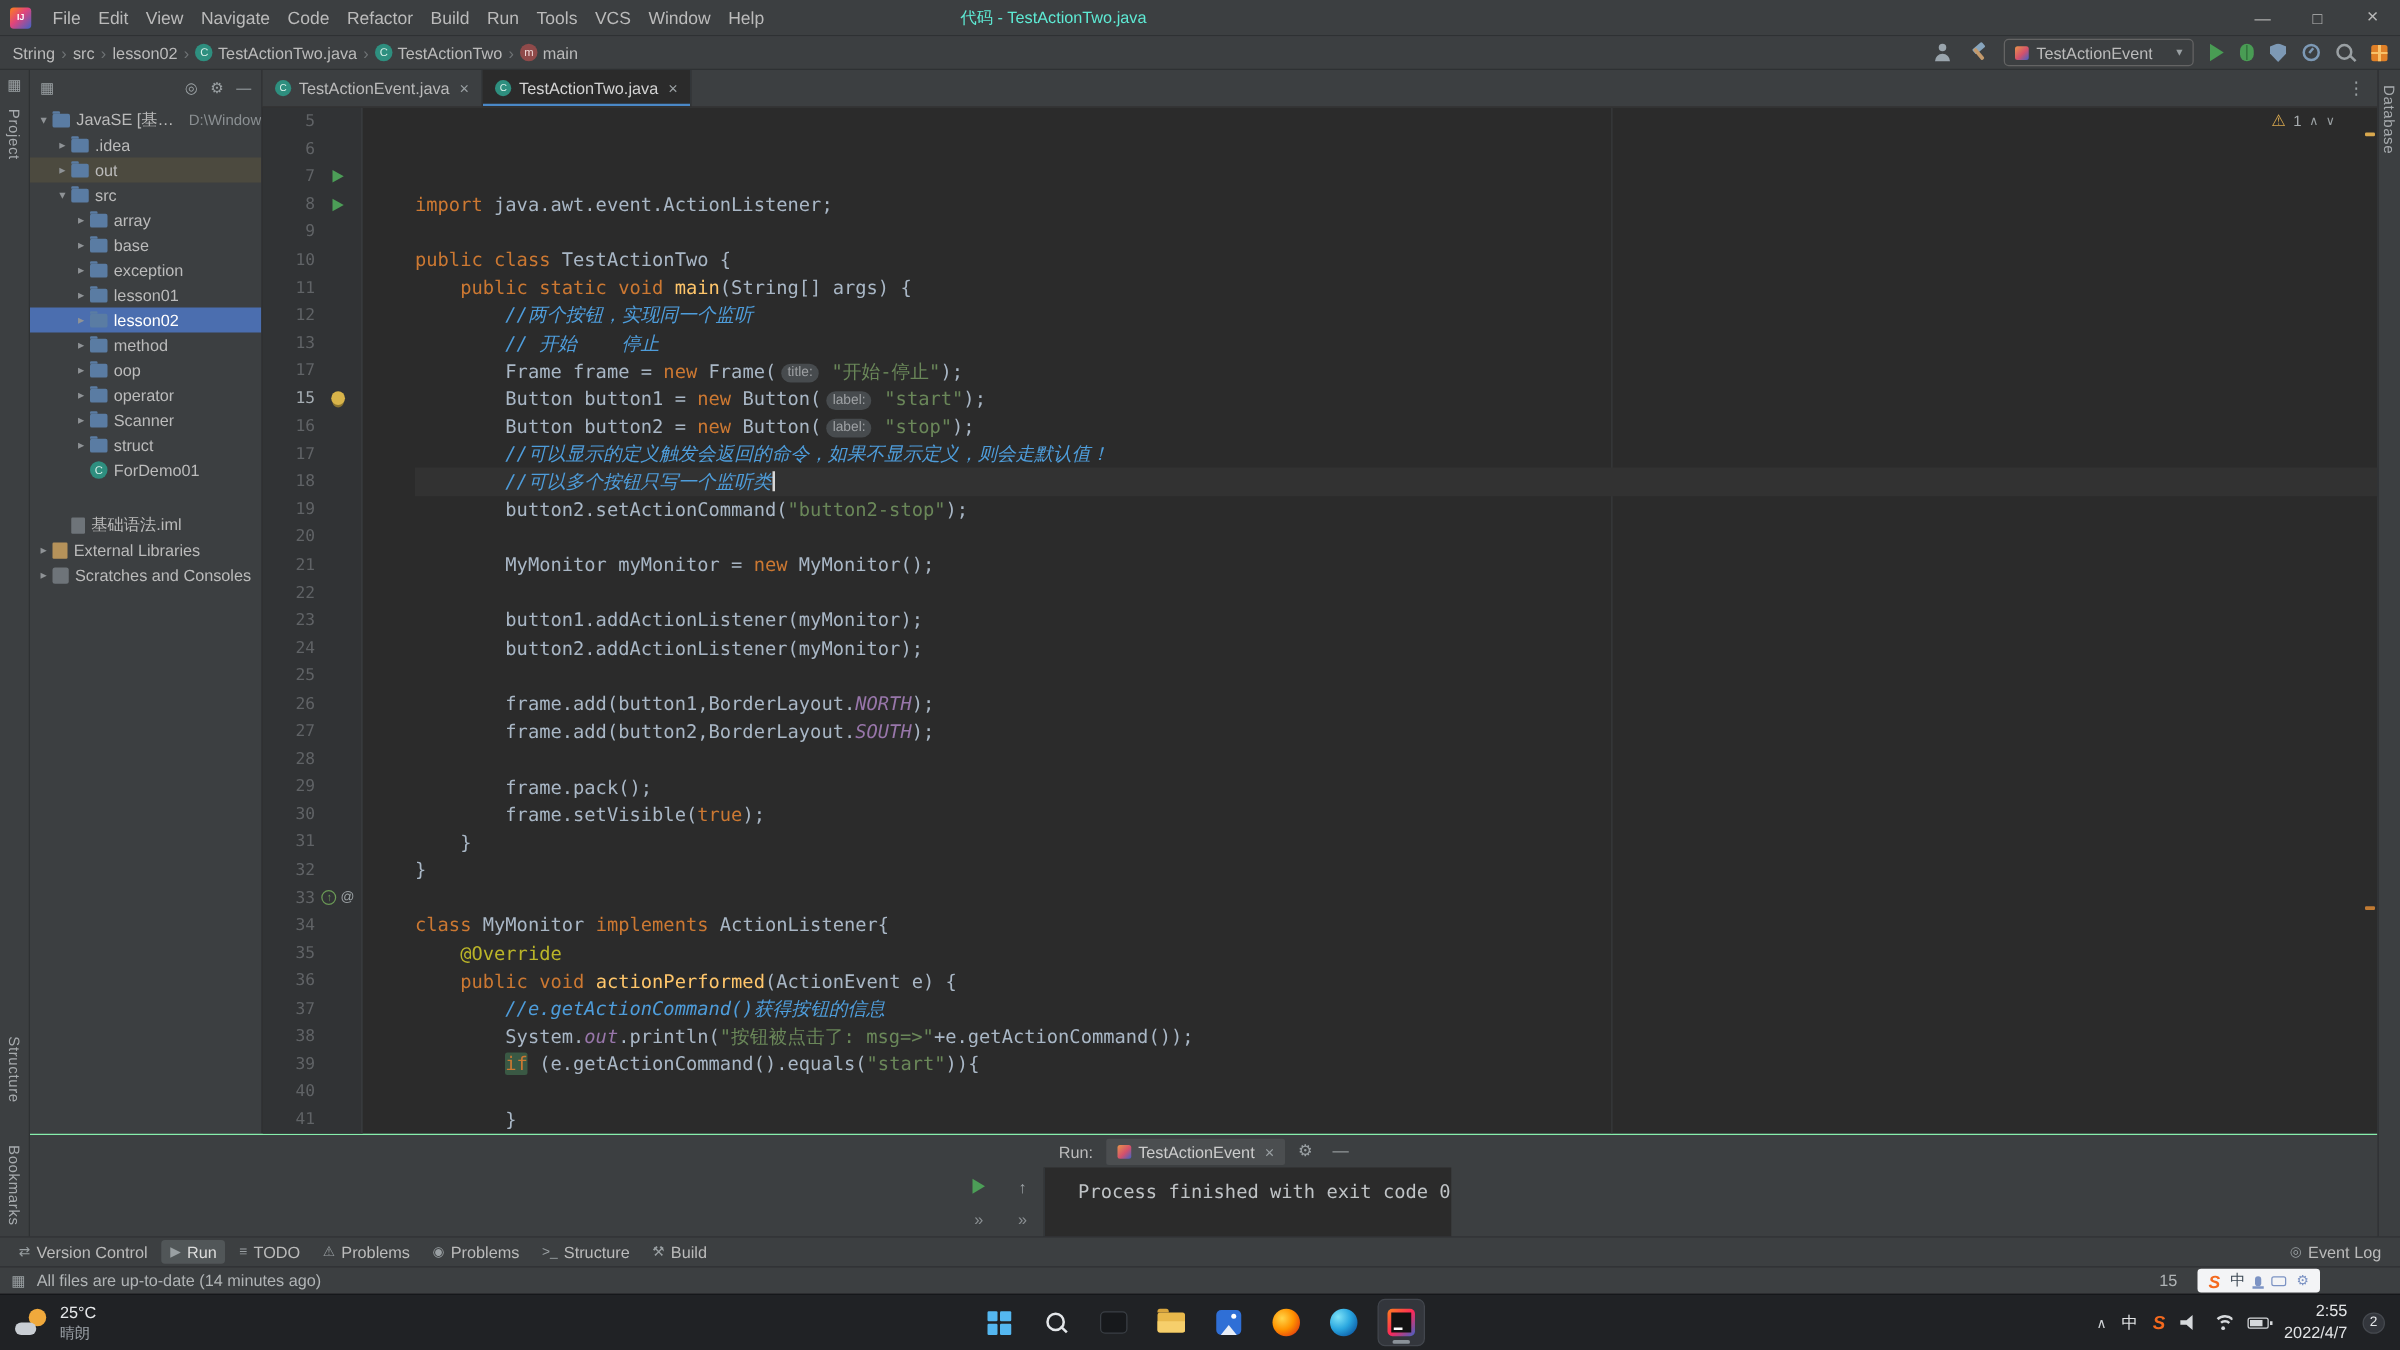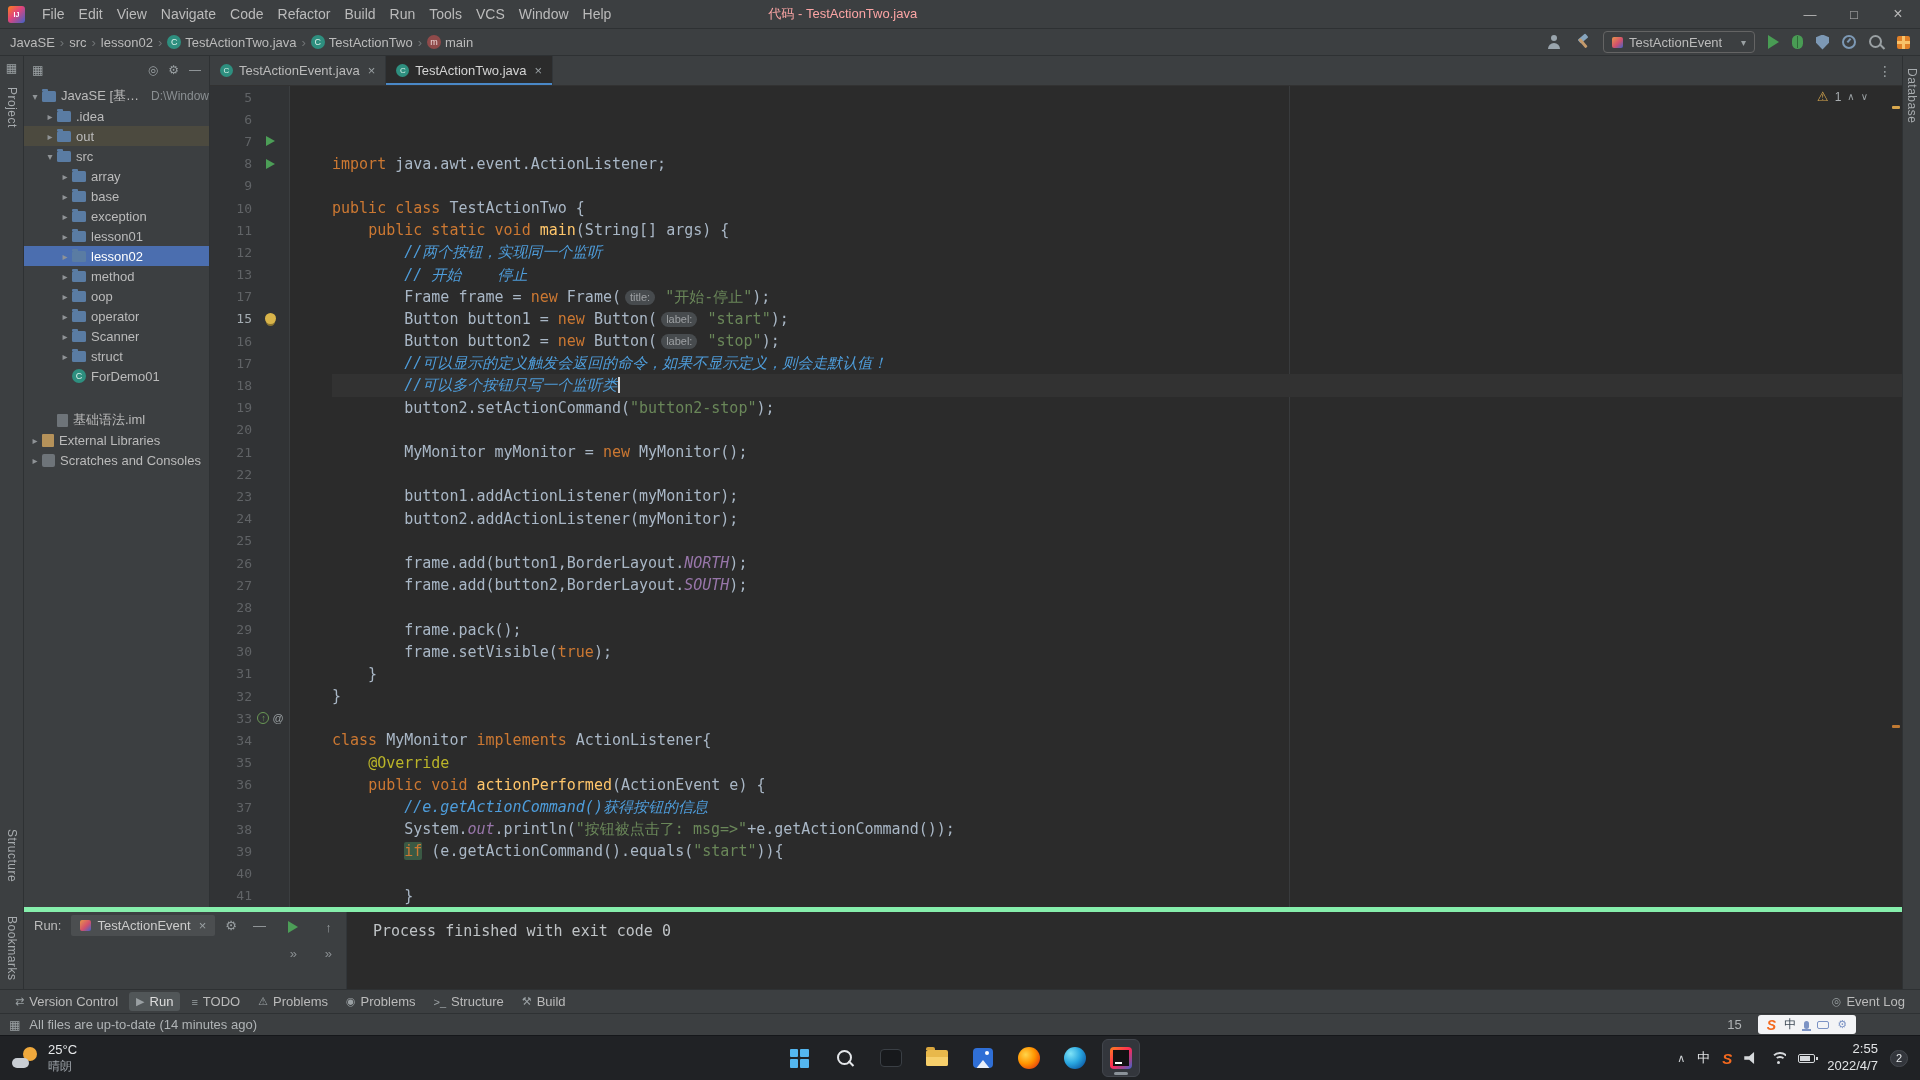--- a/index.html
+++ b/index.html
@@ -6,21 +6,21 @@
   html,body{background:#222;}
   .app{position:relative;width:1920px;height:1080px;overflow:hidden;background:#3c3f41;
        font-family:"Liberation Sans","DejaVu Sans",sans-serif;color:#bbb;}
 
   
   .titlebar{height:29px;display:flex;align-items:center;background:#3c3f41;border-bottom:1px solid #2e3133;padding-left:8px;}
   .app-logo{width:17px;height:17px;border-radius:3px;margin-right:10px;flex:none;
             background:linear-gradient(135deg,#fc801d,#e0447c 45%,#3e63c8);display:flex;align-items:center;justify-content:center;
             color:#fff;font-size:7px;font-weight:bold;}
   .mitem{padding:3px 7px;font-size:14px;color:#bbb;cursor:default;}
-  .win-title{color:#fca5a5;font-size:13px;margin-left:150px;white-space:nowrap;}
+  .win-title{color:#5eead4;font-size:13px;margin-left:150px;white-space:nowrap;}
   .win-controls{margin-left:auto;display:flex;height:100%;}
   .wc{width:44px;display:flex;align-items:center;justify-content:center;color:#b8b8b8;font-size:13px;}
   .wc.close{font-size:16px;}
 
   
   .navbar{height:27px;display:flex;align-items:center;background:#3c3f41;border-bottom:1px solid #2e3133;padding:0 10px;}
   #breadcrumbs{display:flex;align-items:center;}
   .bsep{color:#6f7375;margin:0 5px;font-size:13px;}
   .bwrap{display:flex;align-items:center;}
   .bitem{color:#bbb;font-size:13px;white-space:nowrap;}
@@ -122,21 +122,21 @@
 
   .inspect{position:absolute;top:3px;right:34px;display:flex;align-items:center;gap:6px;font-size:12px;color:#a8adb0;}
   .warn-tri{color:#d9a84e;font-size:13px;}
   .insp-chev{color:#9aa0a3;font-size:10px;}
   .stripebar{position:absolute;top:0;right:0;bottom:0;width:12px;}
   .mark{position:absolute;right:2px;width:8px;height:3px;border-radius:1px;}
   .mark.m1{top:20px;background:#d9a84e;}
   .mark.m2{top:639px;background:#c07a33;}
 
   
-  .run-panel{height:82px;border-top:5px solid #86efac;background:#3c3f41;display:flex;flex-direction:row;flex:none;}
+  .run-panel{height:82px;border-top:1px solid #86efac;background:#3c3f41;display:flex;flex-direction:column;flex:none;align-items:center;}
   .rp-header{height:26px;display:flex;align-items:center;padding:0 10px;gap:10px;flex:none;}
   .rp-title{font-size:13px;color:#bbb;}
   .rp-tab{display:flex;align-items:center;gap:6px;background:#4b4e50;padding:3px 9px;font-size:13px;color:#ccc;border-radius:2px;}
   .rp-actions{margin-left:auto;display:flex;gap:16px;color:#9aa0a3;font-size:13px;}
   .rp-body{flex:1;display:flex;min-height:0;}
   .rp-icons{width:70px;display:grid;grid-template-columns:1fr 1fr;grid-auto-rows:26px;justify-items:center;align-items:center;padding-top:2px;flex:none;}
   .rerun-ic{width:0;height:0;border-left:10px solid #4C9E57;border-top:6px solid transparent;border-bottom:6px solid transparent;}
   .rp-arrow{color:#9aa0a3;font-size:13px;}
   .rp-chev{color:#8a8f92;font-size:13px;}
   .rp-console{flex:1;background:#2b2b2b;border-left:1px solid #323639;padding:10px 0 0 26px;font:15px "DejaVu Sans Mono",monospace;color:#bfc3c6;white-space:pre;}
@@ -229,21 +229,21 @@
     <div class="win-controls">
       <span class="wc">—</span>
       <span class="wc">□</span>
       <span class="wc close">×</span>
     </div>
   </div>
 
   <div class="navbar">
     <div id="breadcrumbs">
         <span class="bwrap">
-          <span class="bitem">JavaSE</span>
+          <span class="bitem">String</span>
         </span>
         <span class="bsep">›</span>
         <span class="bwrap">
           <span class="bitem">src</span>
         </span>
         <span class="bsep">›</span>
         <span class="bwrap">
           <span class="bitem">lesson02</span>
         </span>
         <span class="bsep">›</span>

